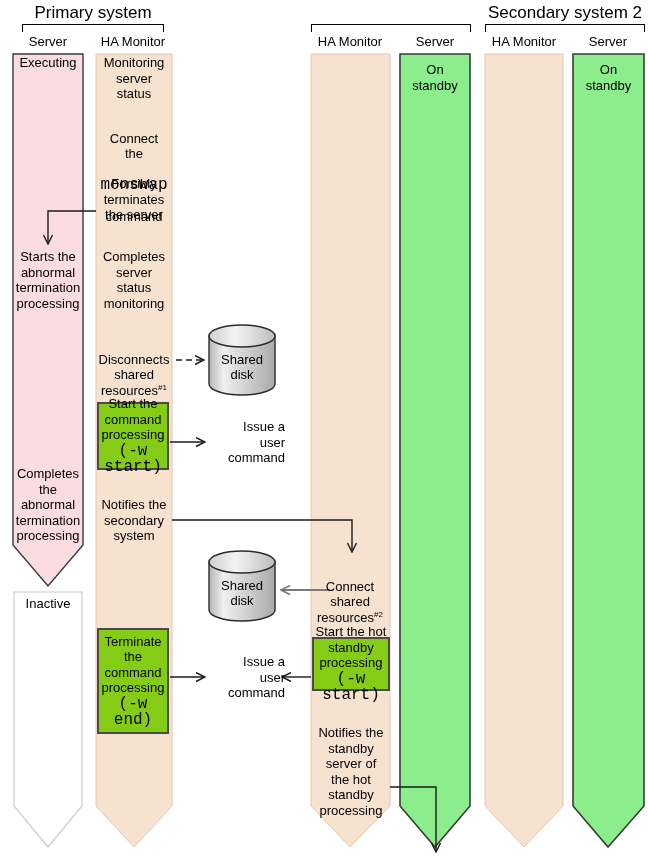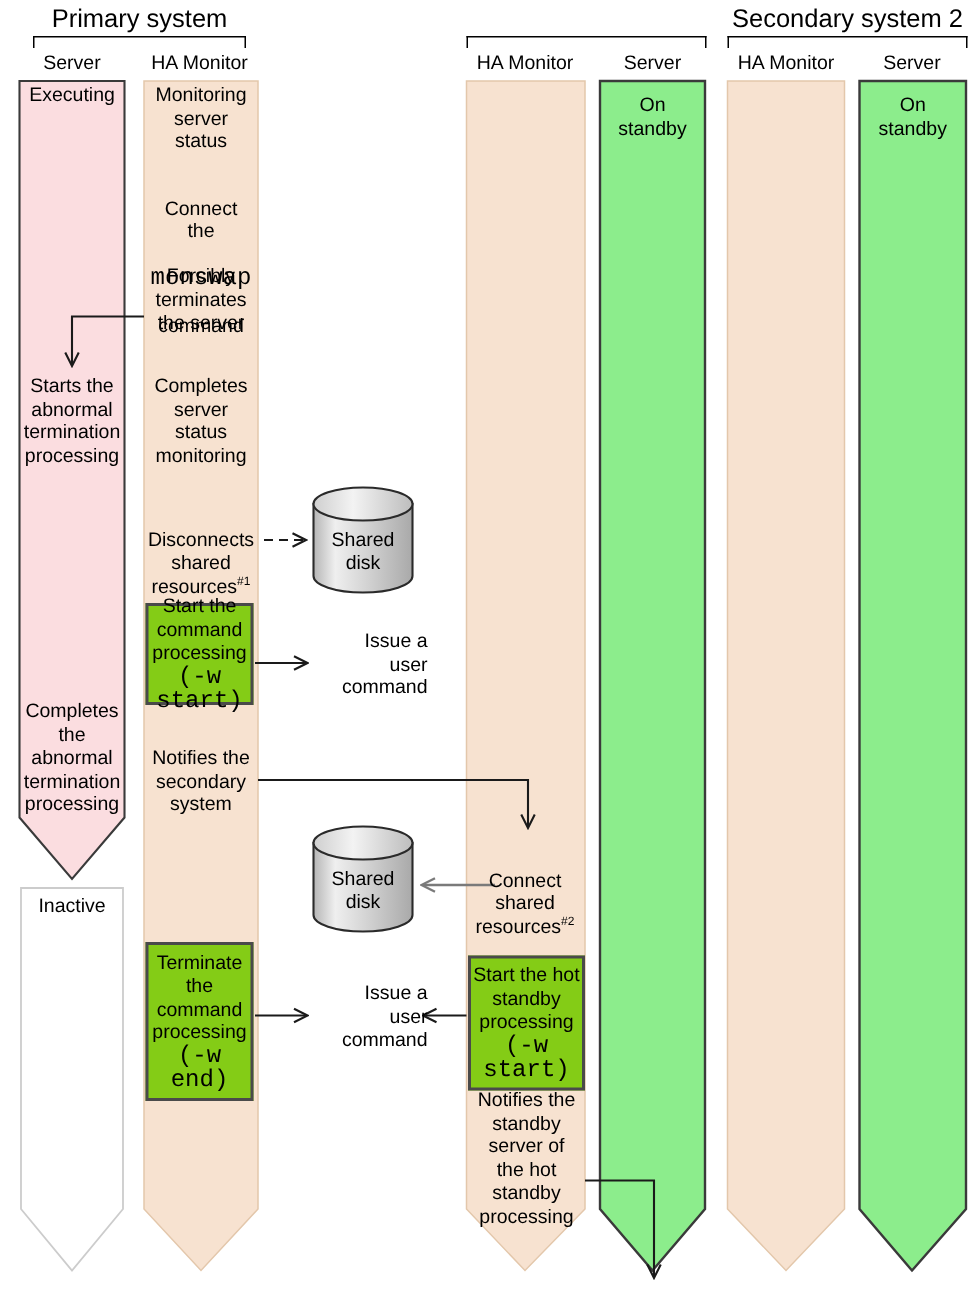--- a/index.html
+++ b/index.html
@@ -291,21 +291,21 @@
       <span class="mono">(-w end)</span>
     </div>
   </div>
 
   <div class="lane-text" style="left:305px; top:563px; width:90px;">
     <span>Connect
 shared
 resources</span><sup>#2</sup>
   </div>
 
-  <div class="cmd-box" style="left:312px; top:637px; width:78px; height:90px;">
+  <div class="cmd-box" style="left:312px; top:637px; width:78px; height:54px;">
     <div>
       <span style="white-space:pre-line;">Start the hot
 standby
 processing</span><br>
       <span class="mono">(-w start)</span>
     </div>
   </div>
 
   <div class="lane-text" style="left:309px; top:725px; width:84px;">Notifies the
 standby

